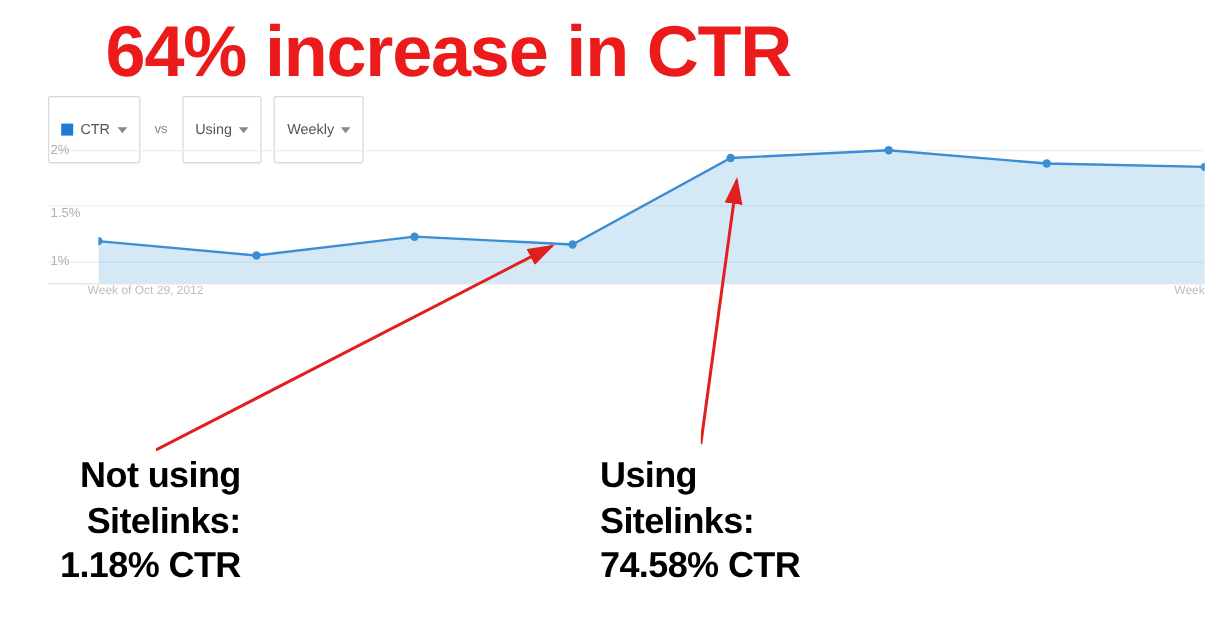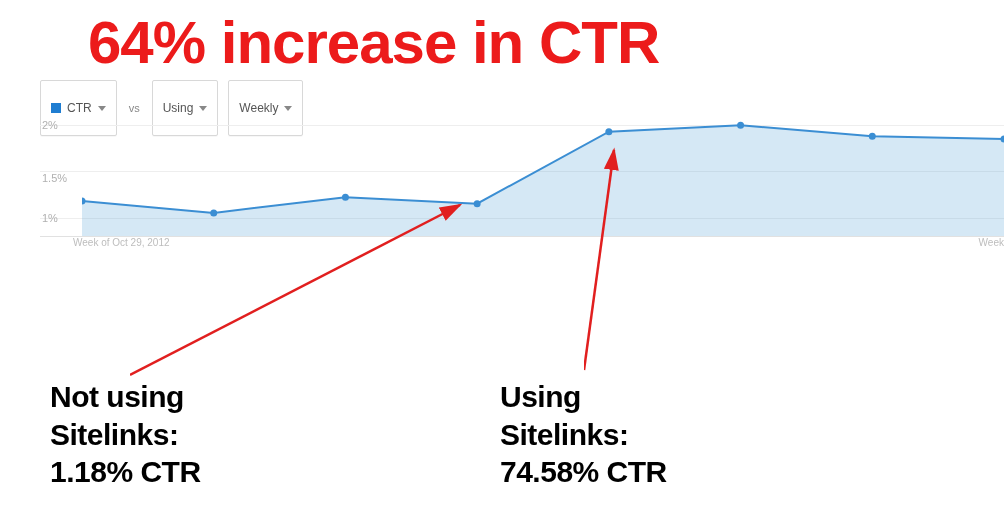--- a/index.html
+++ b/index.html
@@ -107,21 +107,21 @@
 
   .annotation {
     position: absolute;
     font-weight: 900;
     font-size: 30px;
     line-height: 1.25;
     color: #000;
     letter-spacing: -0.5px;
     white-space: pre-line;
   }
-  .ann-left { top: 378px; left: 50px; }
+  .ann-left { top: 378px; left: 50px; text-align: right; }
   .ann-right { top: 378px; left: 500px; }
 </style>
 </head>
 <body>
 
 <div class="headline">64% increase in CTR</div>
 
 <div class="controls">
   <div class="ctrl-btn">
     <span class="ctrl-swatch"></span>

